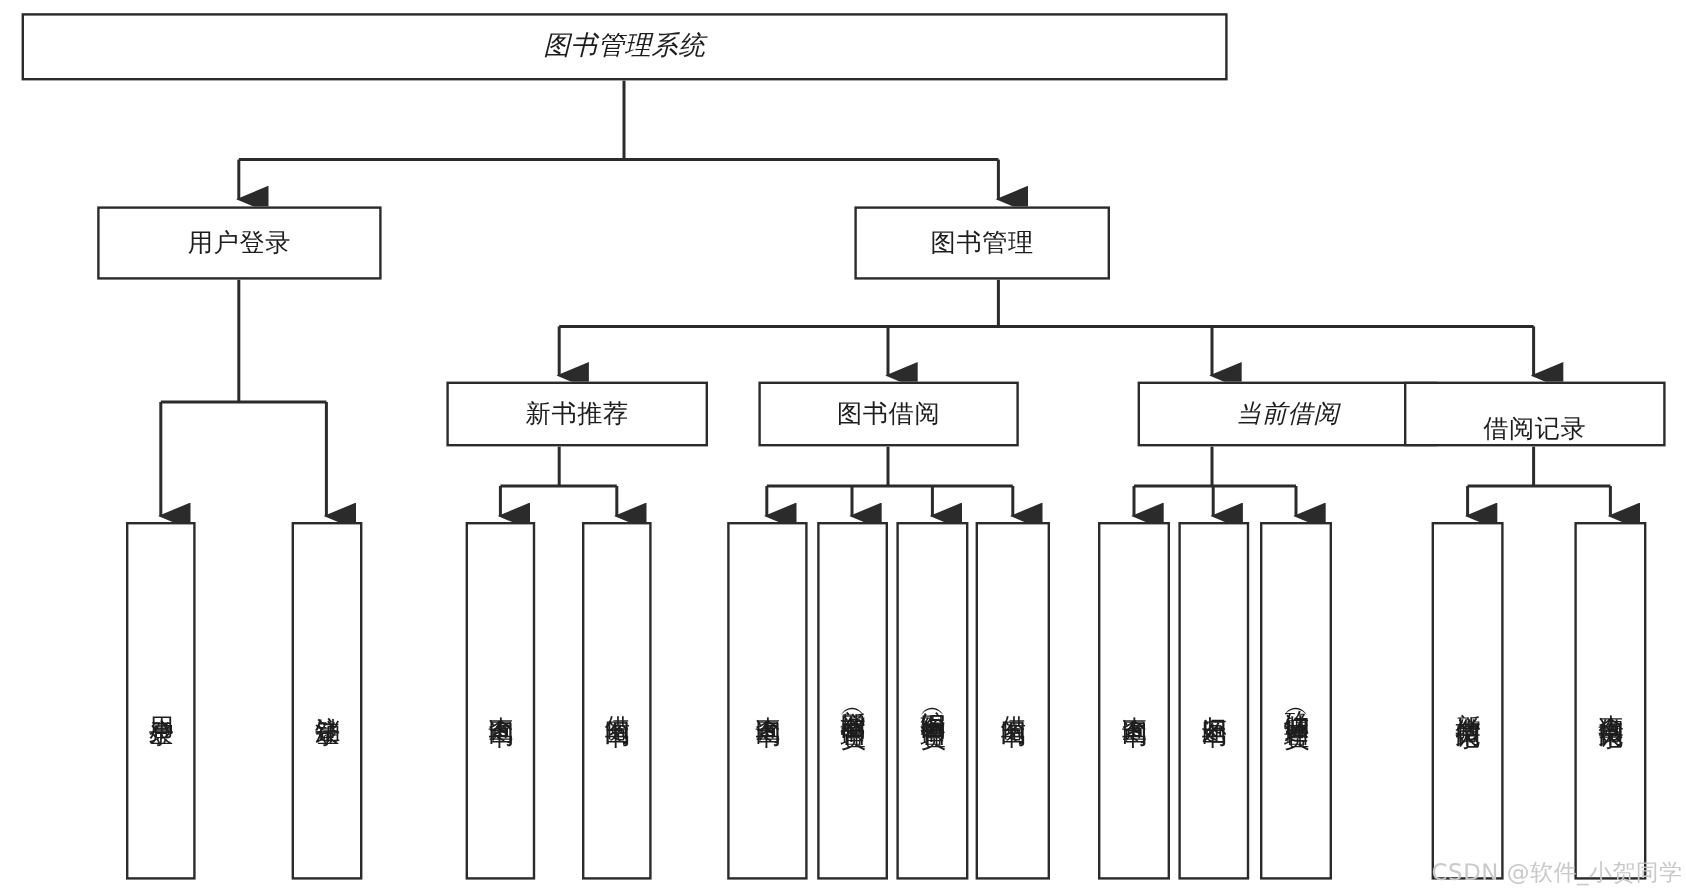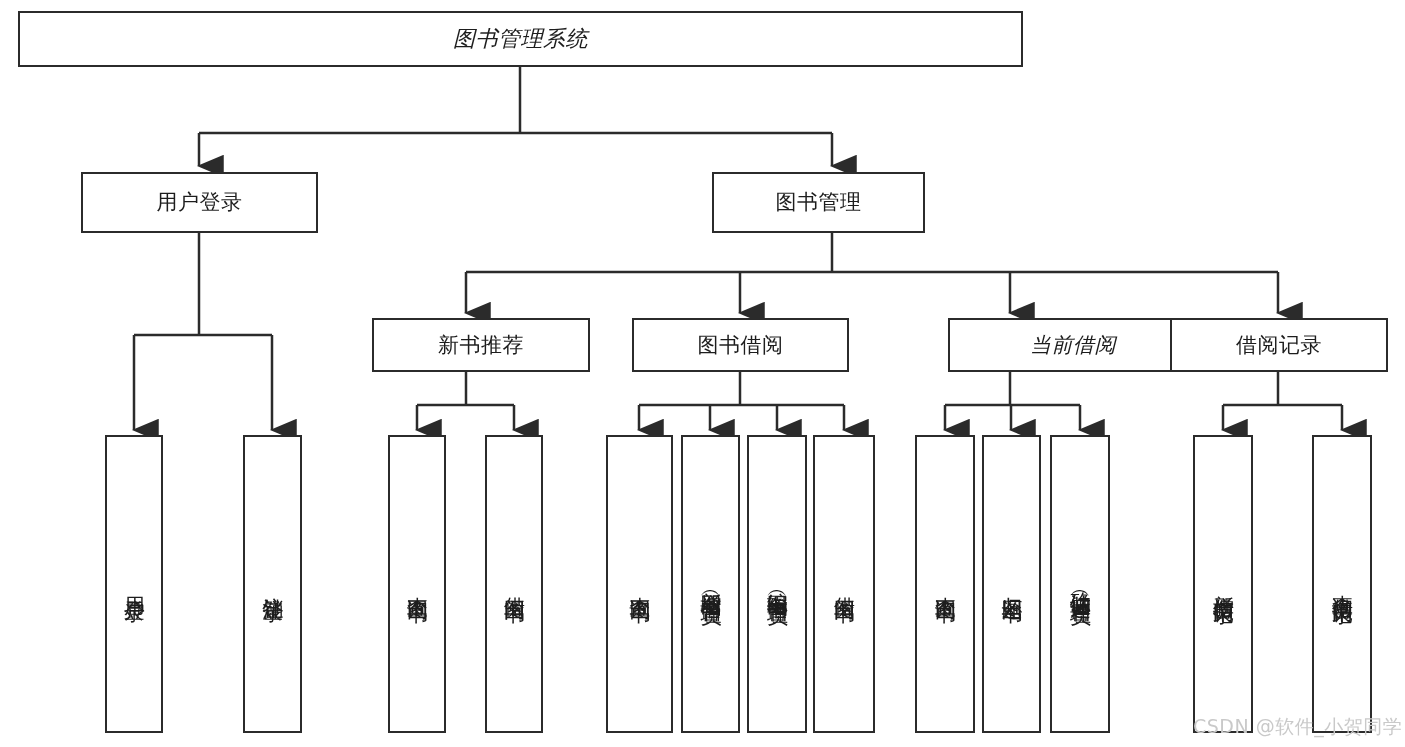--- a/index.html
+++ b/index.html
@@ -140,21 +140,21 @@
 
   <div class="node horiz" style="left:360px; top:318px; width:218px; height:54px;margin-left:12px;">
     <span class="label">新书推荐</span>
   </div>
   <div class="node horiz" style="left:632px; top:318px; width:217px; height:54px;">
     <span class="label">图书借阅</span>
   </div>
   <div class="node horiz" style="left:948px; top:318px; width:250px; height:54px;font-style:italic;">
     <span class="label">当前借阅</span>
   </div>
-  <div class="node horiz" style="left:1170px; top:318px; width:218px; height:54px;">
+  <div class="node horiz" style="left:1170px; top:318px; width:218px; height:54px;align-items:flex-end;">
     <span class="label">借阅记录</span>
   </div>
 
   <div class="node vert" style="left:105px; top:435px; width:58px; height:298px;">
     <span class="label">用户登录</span>
   </div>
   <div class="node vert" style="left:243px; top:435px; width:59px; height:298px;">
     <span class="label">注销登录</span>
   </div>
 

